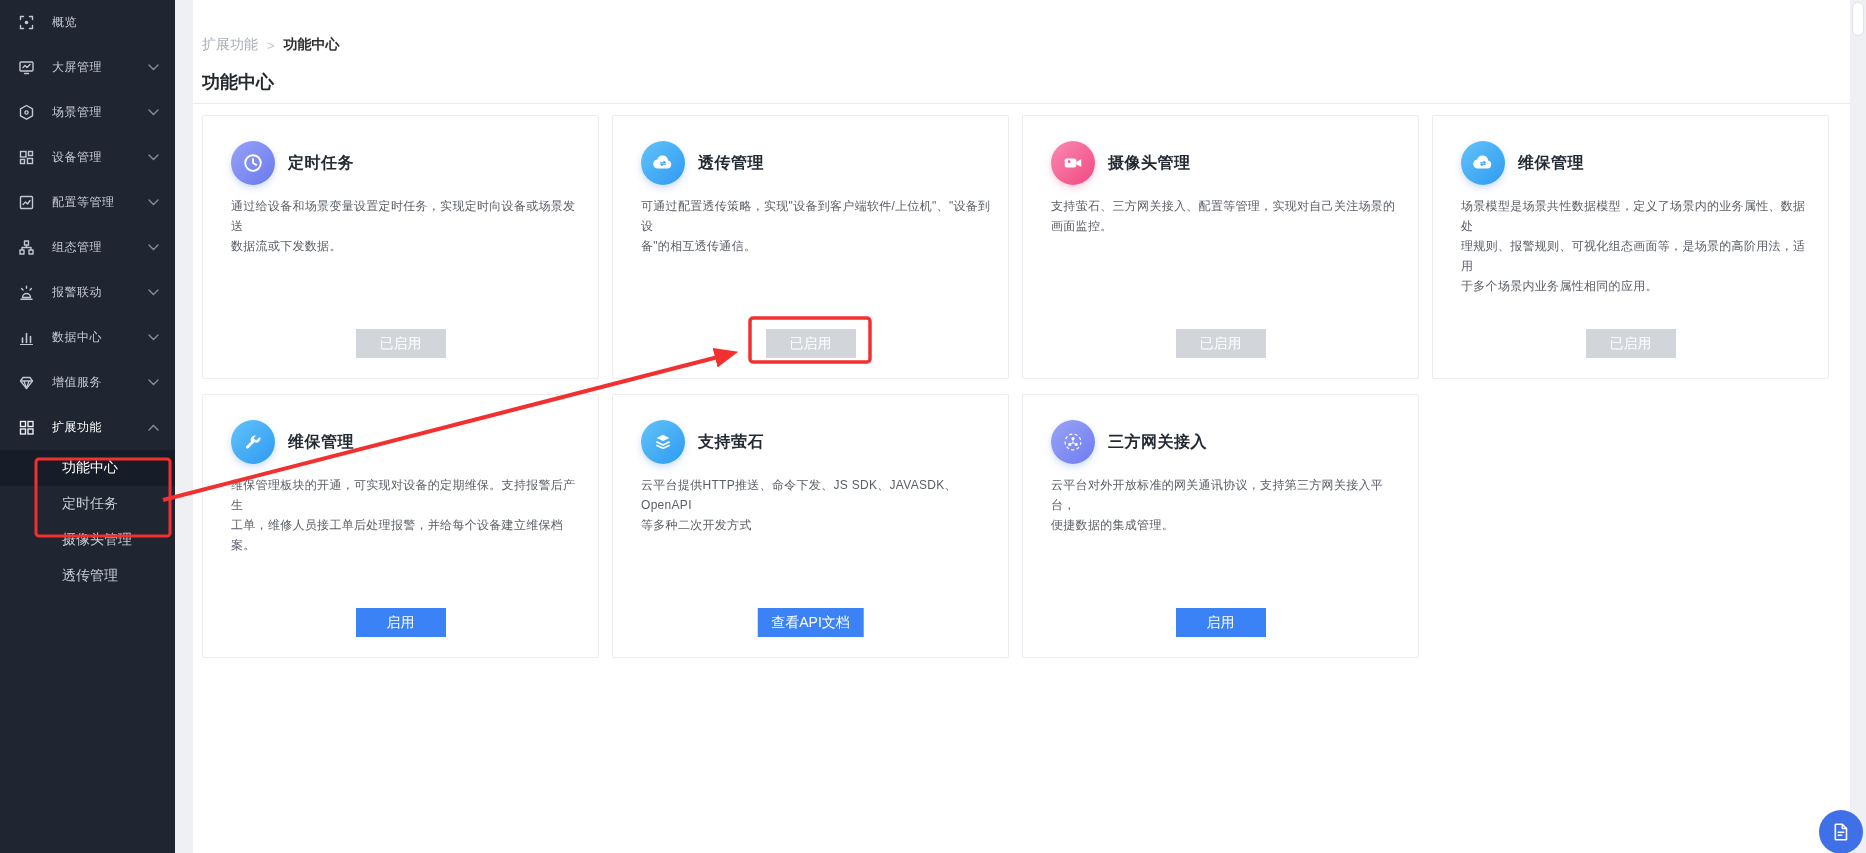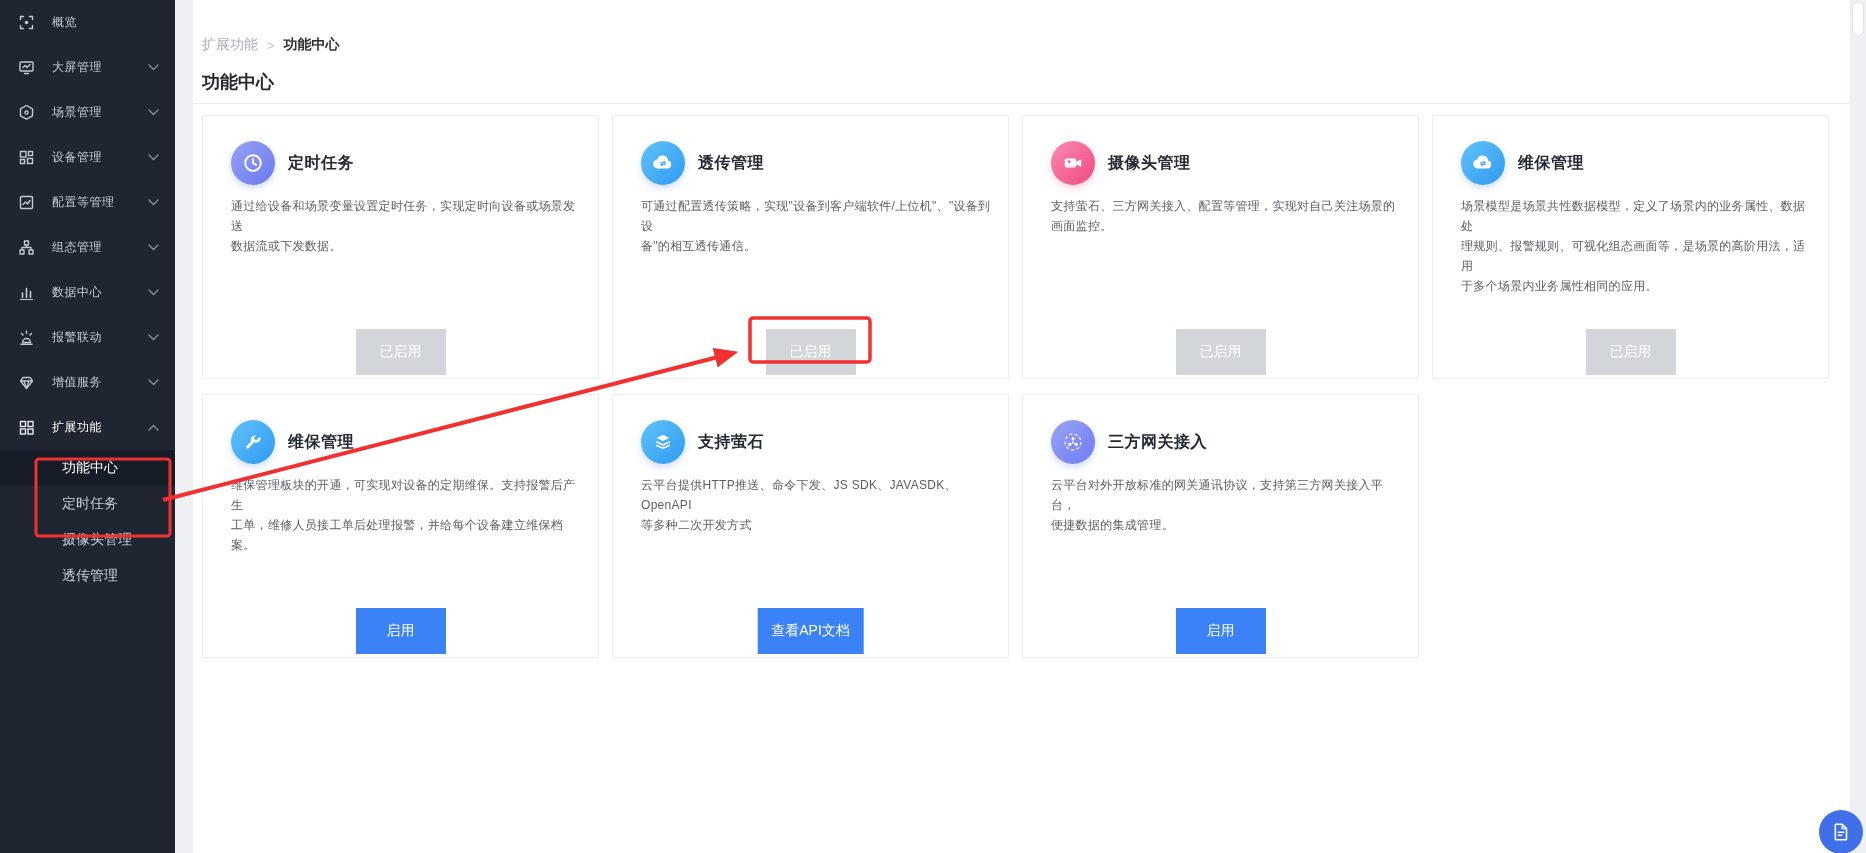--- a/index.html
+++ b/index.html
@@ -34,21 +34,21 @@
   .card-head { position:absolute; left:28px; top:25px; display:flex; align-items:center; gap:13px; }
   .card-icon { width:44px; height:44px; border-radius:50%; display:flex; align-items:center; justify-content:center;
                box-shadow:0 3px 7px rgba(60,120,240,.25); }
   .ic-indigo  { background:linear-gradient(135deg,#97a2f7,#6a79ee); }
   .ic-blue    { background:linear-gradient(135deg,#62c3f9,#2e9af2); }
   .ic-pink    { background:linear-gradient(135deg,#f98ab4,#f2487f); box-shadow:0 3px 7px rgba(242,72,127,.25); }
   .ic-purple  { background:linear-gradient(135deg,#9aa4f5,#6e7bf2); }
   .card-title { font-size:16px; font-weight:bold; color:#242a33; letter-spacing:.5px; }
   .card-desc { position:absolute; left:28px; top:80px; width:356px; font-size:12px; line-height:20px;
                color:#5a5e66; white-space:pre-line; letter-spacing:.3px; }
-  .card-btn { position:absolute; top:213px; left:50%; transform:translateX(-50%); height:46px; min-width:90px;
+  .card-btn { position:absolute; top:213px; left:50%; transform:translateX(-50%); height:29px; min-width:90px;
               padding:0 14px; border:none; border-radius:0; font-size:14px; color:#fff; cursor:pointer;
               font-family:inherit; display:flex; align-items:center; justify-content:center; }
   .btn-gray { background:#d2d5da; cursor:default; }
   .btn-blue { background:#3b82f6; }
 
   
   .scroll-track { position:absolute; right:0; top:0; width:16px; height:853px; background:#eef0f3; }
   .scroll-thumb { position:absolute; right:2px; top:2px; width:12px; height:34px; background:#ffffff;
                   border:1px solid #e0e4e9; border-radius:6px; cursor:pointer; }
 
@@ -151,42 +151,42 @@
       <span class="mi-label">组态管理</span>
       <span class="mi-chev">
         <svg width="11" height="7" viewBox="0 0 11 7">
             <path d="M1 1l4.5 4.5L10 1" stroke="#878e99" stroke-width="1.4" fill="none" stroke-linecap="round"></path>
           </svg>
         </span>
     </div>
 
     <div class="menu-item">
       <span class="mi-icon">
-        <svg width="17" height="17" viewBox="0 0 17 17" fill="none" stroke="#c3c9d2" stroke-width="1.6" stroke-linecap="round">
-          <path d="M4.5 13.5V9M8.5 13.5V4.5M12.5 13.5V7.5"></path>
-            <path d="M2.5 15.5h12" stroke-width="1.2"></path>
-          </svg>
-      </span>
-      <span class="mi-label">数据中心</span>
-      <span class="mi-chev">
-        <svg width="11" height="7" viewBox="0 0 11 7">
-            <path d="M1 1l4.5 4.5L10 1" stroke="#878e99" stroke-width="1.4" fill="none" stroke-linecap="round"></path>
-          </svg>
-        </span>
-    </div>
-
-    <div class="menu-item">
-      <span class="mi-icon">
         <svg width="17" height="17" viewBox="0 0 17 17" fill="none" stroke="#c3c9d2" stroke-width="1.4" stroke-linecap="round" stroke-linejoin="round">
           <path d="M4.5 13.5a4 4 0 0 1 8 0z"></path>
             <path d="M3 15.2h11"></path>
             <path d="M8.5 2.2v2M3.6 4.6L5 6M13.4 4.6L12 6"></path>
           </svg>
       </span>
       <span class="mi-label">报警联动</span>
+      <span class="mi-chev">
+        <svg width="11" height="7" viewBox="0 0 11 7">
+            <path d="M1 1l4.5 4.5L10 1" stroke="#878e99" stroke-width="1.4" fill="none" stroke-linecap="round"></path>
+          </svg>
+        </span>
+    </div>
+
+    <div class="menu-item">
+      <span class="mi-icon">
+        <svg width="17" height="17" viewBox="0 0 17 17" fill="none" stroke="#c3c9d2" stroke-width="1.6" stroke-linecap="round">
+          <path d="M4.5 13.5V9M8.5 13.5V4.5M12.5 13.5V7.5"></path>
+            <path d="M2.5 15.5h12" stroke-width="1.2"></path>
+          </svg>
+      </span>
+      <span class="mi-label">数据中心</span>
       <span class="mi-chev">
         <svg width="11" height="7" viewBox="0 0 11 7">
             <path d="M1 1l4.5 4.5L10 1" stroke="#878e99" stroke-width="1.4" fill="none" stroke-linecap="round"></path>
           </svg>
         </span>
     </div>
 
     <div class="menu-item">
       <span class="mi-icon">
         <svg width="17" height="17" viewBox="0 0 17 17" fill="none" stroke="#c3c9d2" stroke-width="1.3" stroke-linejoin="round">

